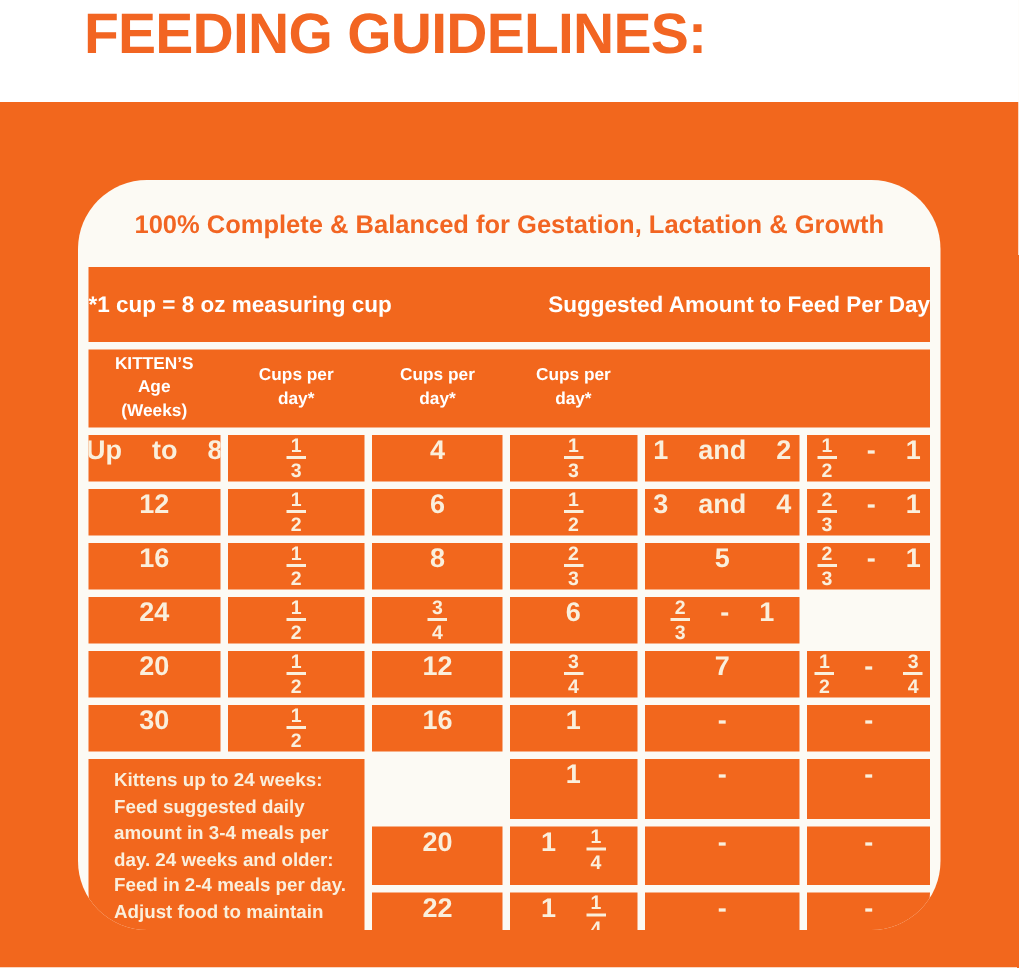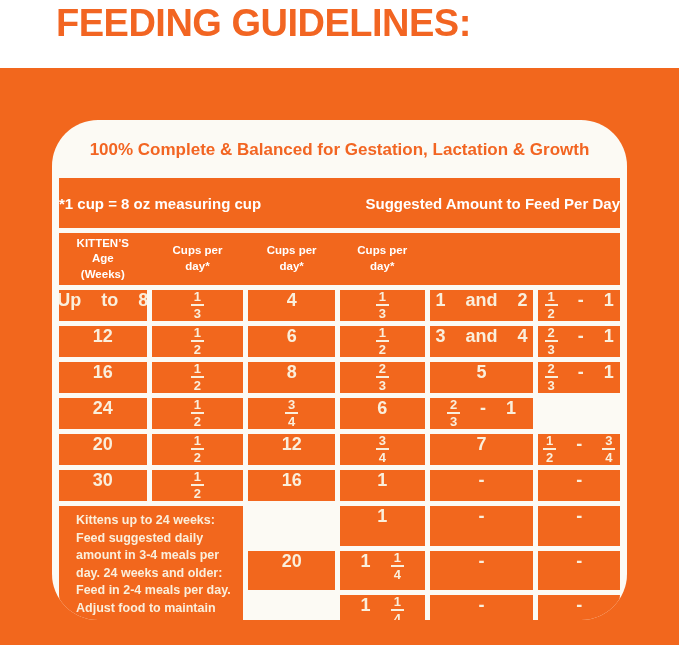--- a/index.html
+++ b/index.html
@@ -354,20 +354,23 @@
             <span class="num">1</span>
             <span class="den">4</span>
           </span>
         </div>
         <div class="cell" style="grid-area: 2 / 5;">
           <span>-</span>
         </div>
         <div class="cell" style="grid-area: 2 / 6;">
           <span>-</span>
         </div>
+        <div class="cell" style="grid-area: 3 / 3;">
+          <span>22</span>
+        </div>
         <div class="cell" style="grid-area: 3 / 4;">
           <span>1</span>
           <span class="frac">
             <span class="num">1</span>
             <span class="den">4</span>
           </span>
         </div>
         <div class="cell" style="grid-area: 3 / 5;">
           <span>-</span>
         </div>

